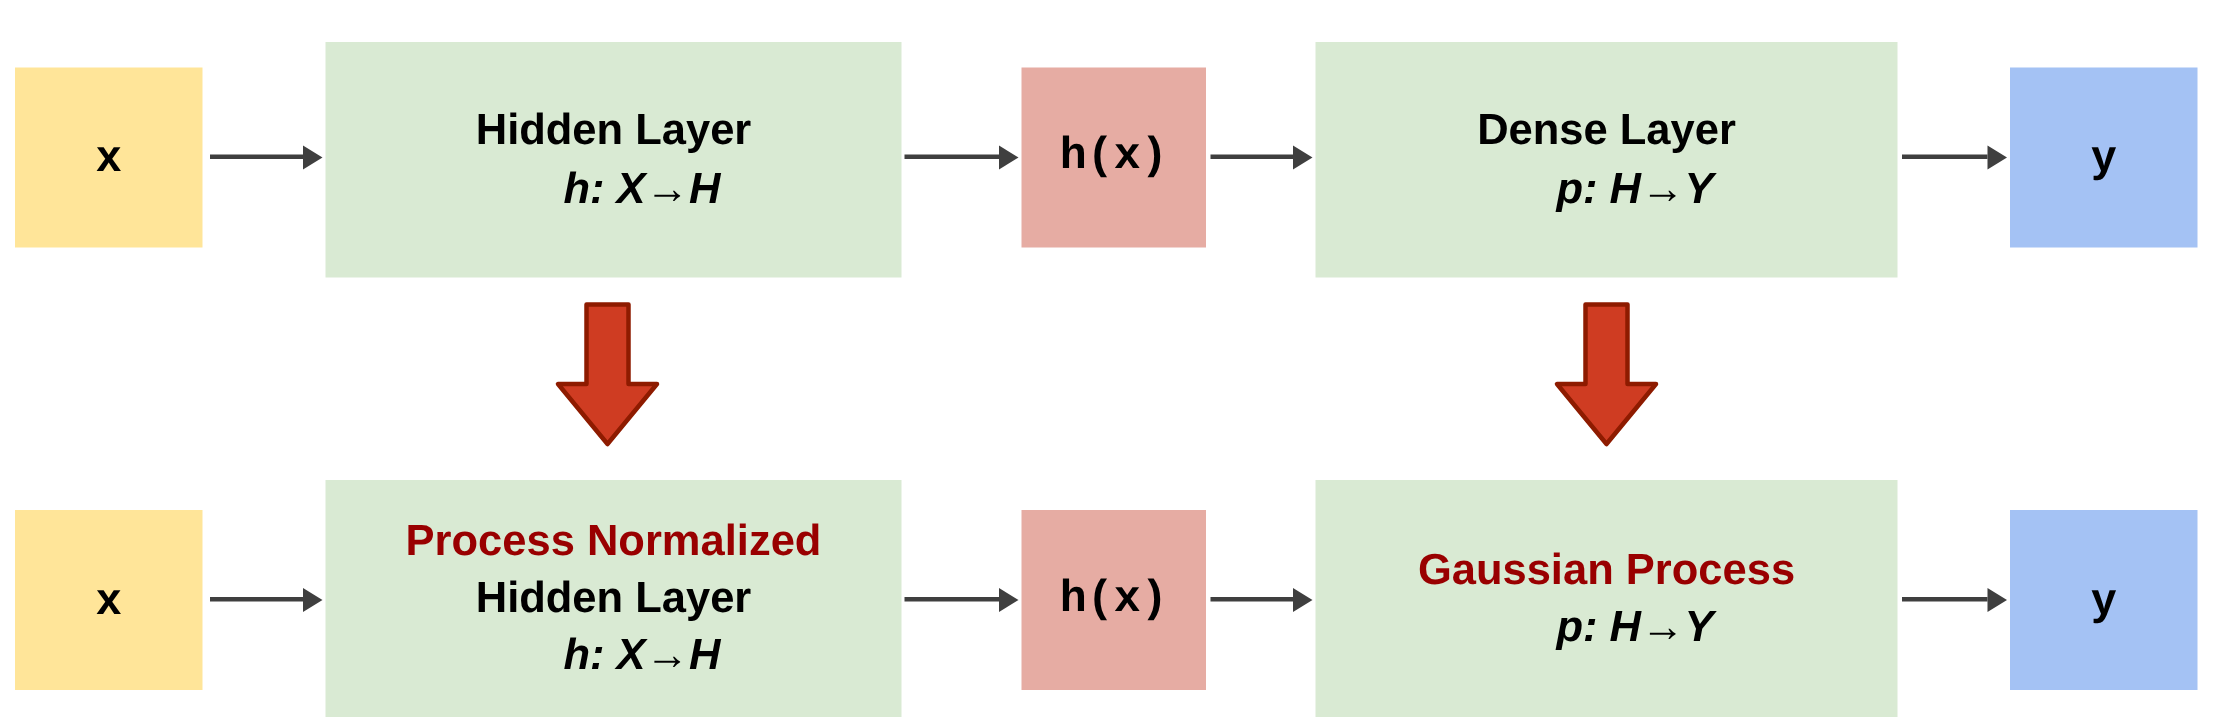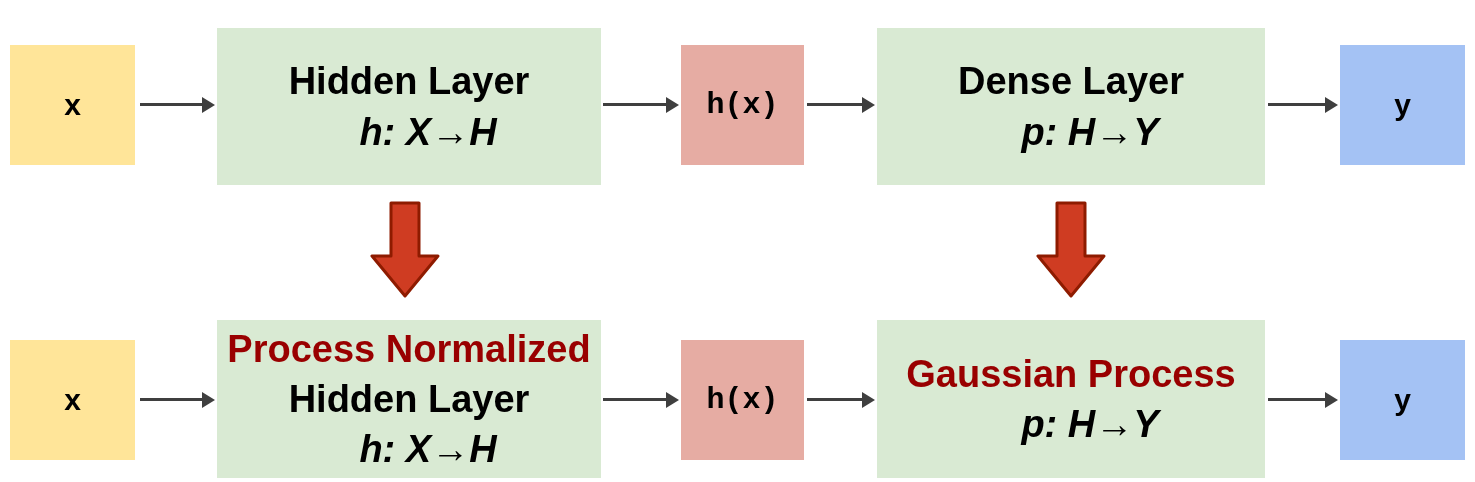--- a/index.html
+++ b/index.html
@@ -29,21 +29,21 @@
     height: 120px;
     font-size: 30px;
     font-weight: 700;
     color: #000000;
   }
   .node.yellow { background: var(--input-box); }
   .node.pink   { background: var(--activation-box); font-family: Liberation Mono, monospace; }
   .node.blue   { background: var(--output-box); }
   .layer {
     background: var(--layer-box);
-    font-size: 38px;
+    font-size: 29px;
     font-weight: 700;
     color: #000000;
     line-height: 1.32;
   }
   .layer-wide  { width: 384px; height: 157px; }
   .layer-wide2 { width: 388px; height: 157px; }
   .accent-line { color: var(--accent-text); }
   .formula { font-style: italic; margin-left: 38px; }
   .h-arrow {
     position: absolute;

